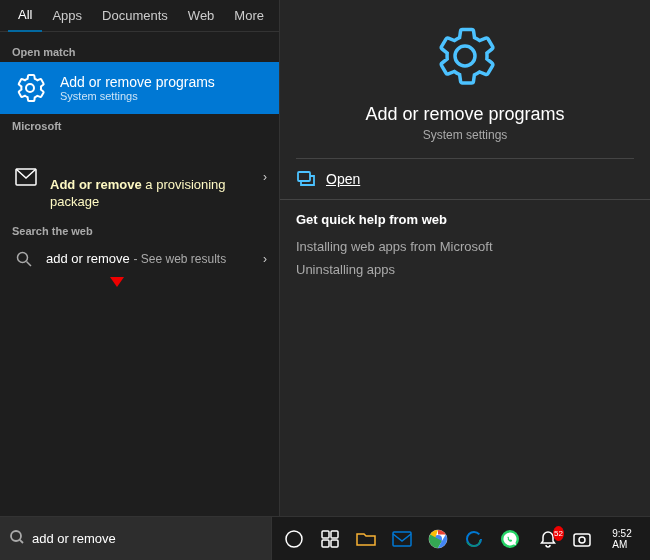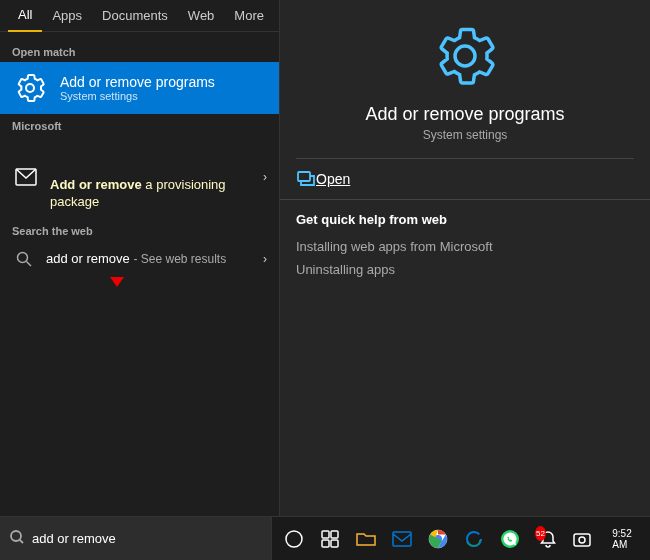--- a/index.html
+++ b/index.html
@@ -48,21 +48,21 @@
       padding: 4px 10px;
       font-size: 13px;
       color: #ccc;
       cursor: pointer;
       height: 32px;
       display: flex;
       align-items: center;
     }
     .tab.active {
       color: #fff;
-      border-bottom: 2px solid #eab308;
+      border-bottom: 2px solid #0369a1;
     }
     .tab-more {
       display: flex;
       align-items: center;
       gap: 20px;
     }
     .chevron-down {
       font-size: 9px;
     }
 
@@ -263,20 +263,21 @@
       height: 1px;
       background: #444;
       margin: 0 16px;
     }
 
     .open-btn-row {
       display: flex;
       align-items: center;
       padding: 10px 16px;
       cursor: pointer;
+      gap: 10px;
       border-bottom: 1px solid #444;
       text-decoration: underline;
     }
     .open-icon {
       width: 20px;
       height: 20px;
       display: flex;
       align-items: center;
       justify-content: center;
     }
@@ -561,21 +562,21 @@
       </div>
     </div>
 
     <div class="taskbar-right">
 
       <div class="tb-icon" style="position:relative">
         <svg width="18" height="18" viewBox="0 0 18 18" fill="none" stroke="#fff" stroke-width="1.5">
           <path d="M9 2a5 5 0 0 1 5 5v4l1.5 2h-13L4 11V7a5 5 0 0 1 5-5z"></path>
           <path d="M7 15a2 2 0 0 0 4 0"></path>
         </svg>
-        <span style="position:absolute;top:3px;right:18px;background:#e00;color:#fff;font-size:8px;border-radius:50%;width:11px;height:15px;display:flex;align-items:center;justify-content:center;">52</span>
+        <span style="position:absolute;top:3px;right:0;background:#e00;color:#fff;font-size:8px;border-radius:50%;width:11px;height:15px;display:flex;align-items:center;justify-content:center;">52</span>
       </div>
 
       <div class="tb-icon">
         <svg width="18" height="16" viewBox="0 0 18 16" fill="none" stroke="#fff" stroke-width="1.5">
           <rect x="1" y="3" width="16" height="12" rx="2"></rect>
           <circle cx="9" cy="9" r="3"></circle>
         </svg>
       </div>
 
       <div class="tb-icon" style="font-size:10px;color:#fff;width:44px;">

